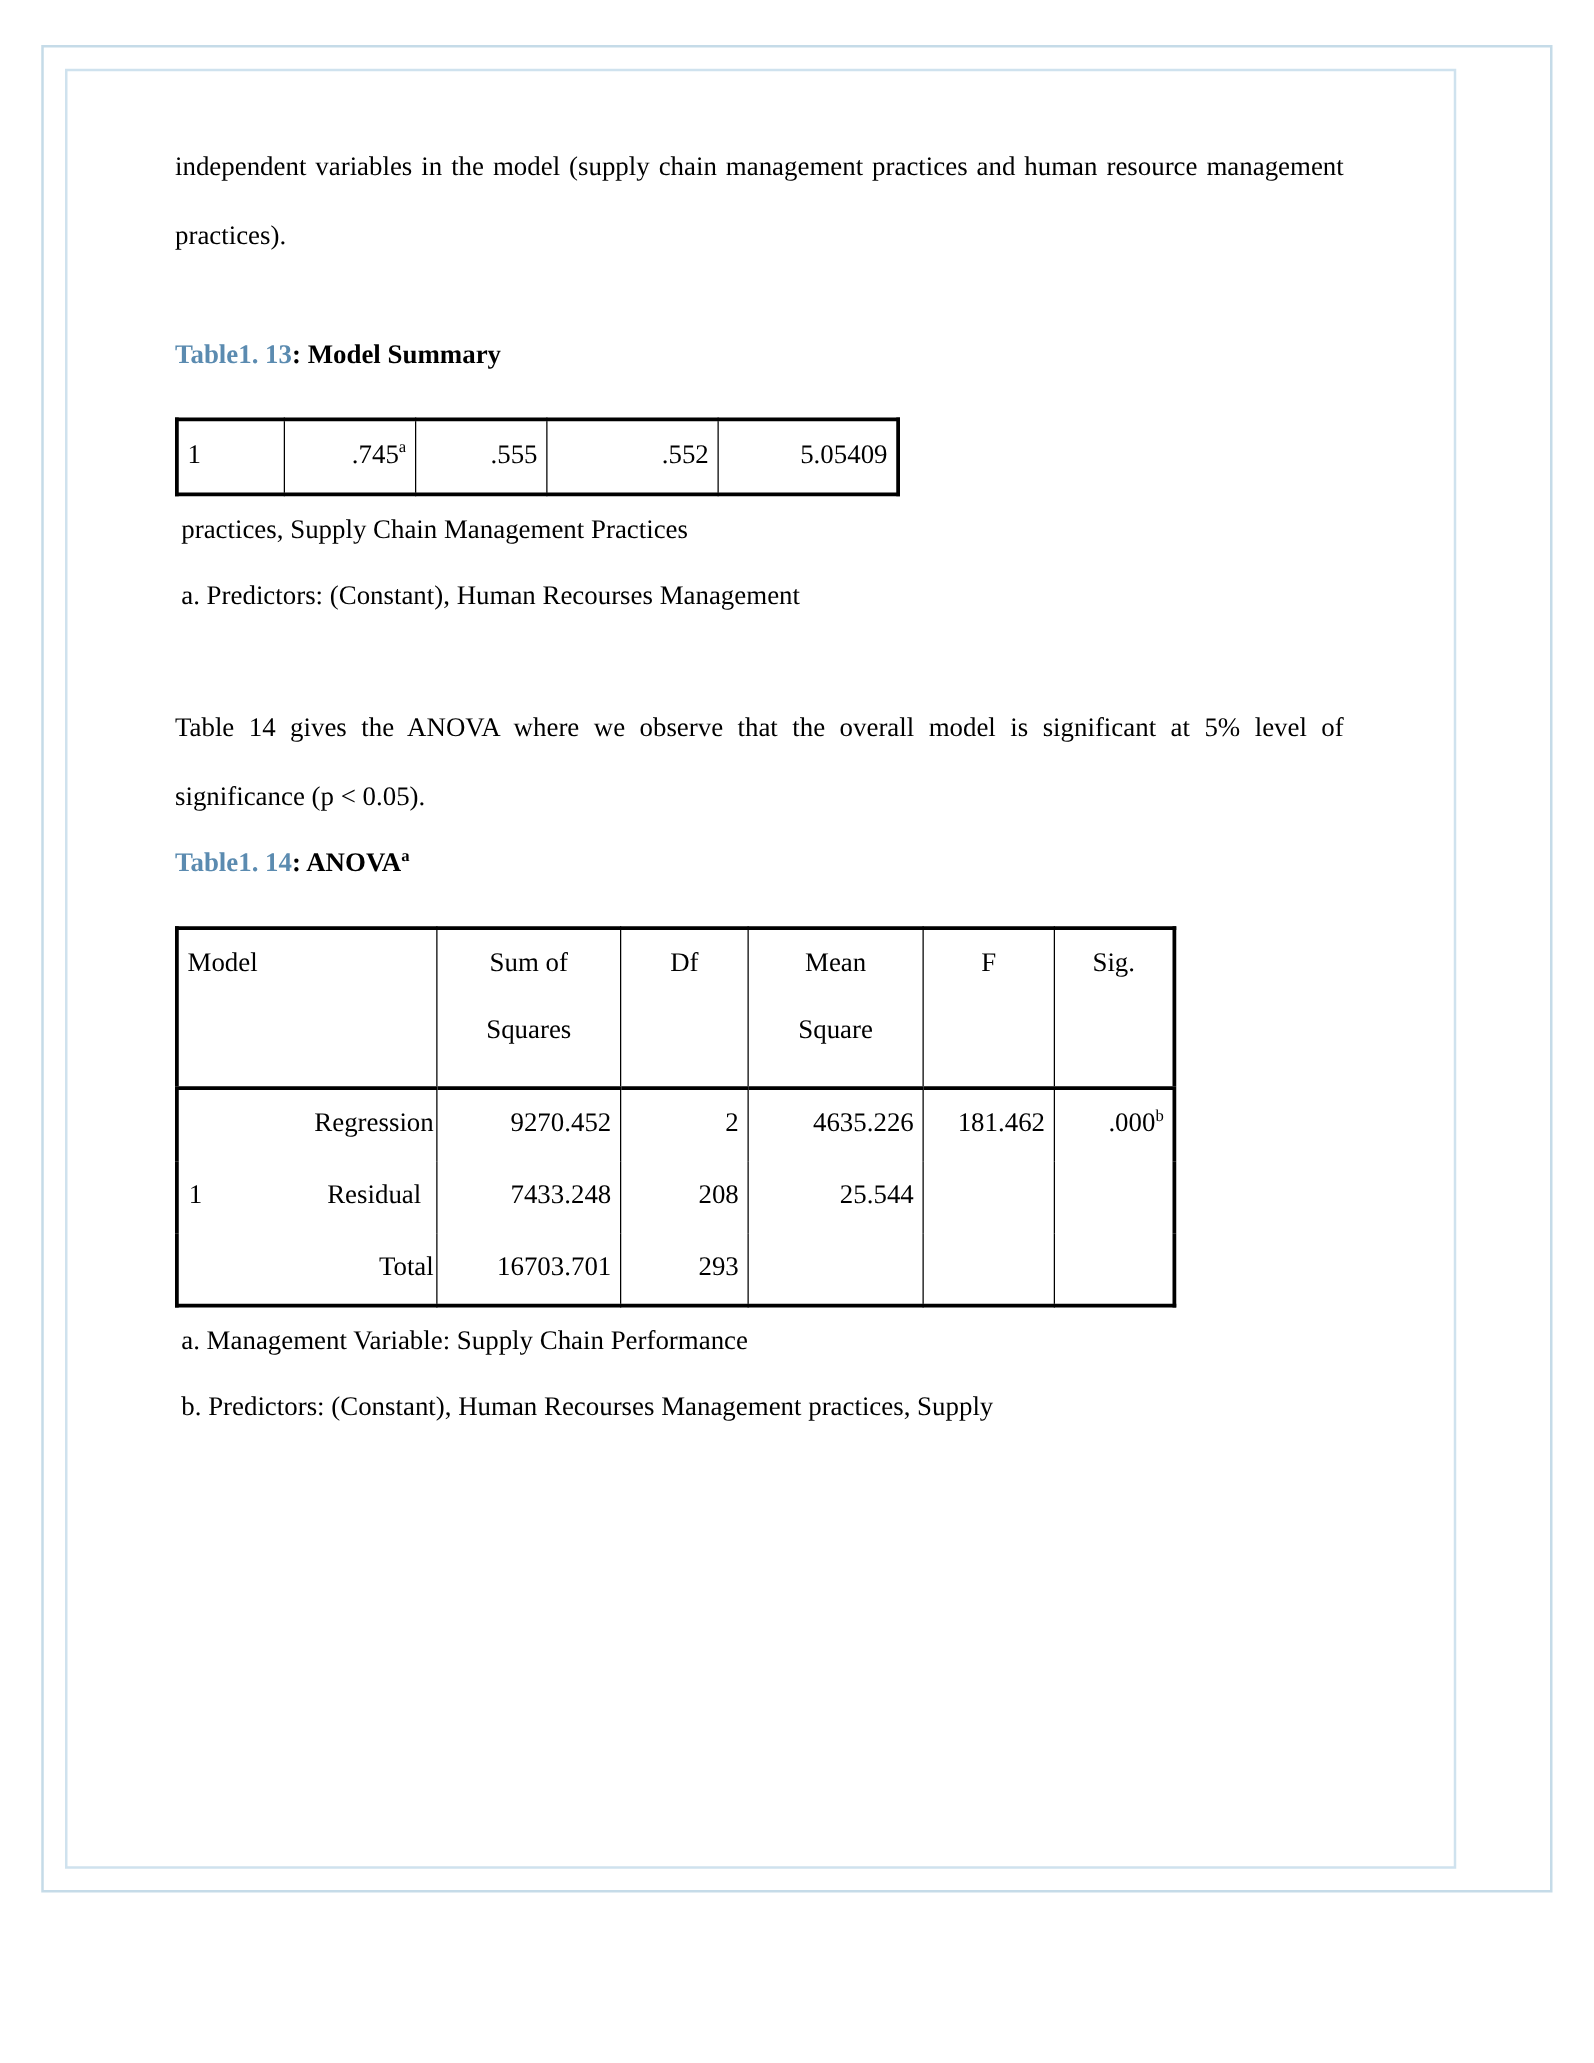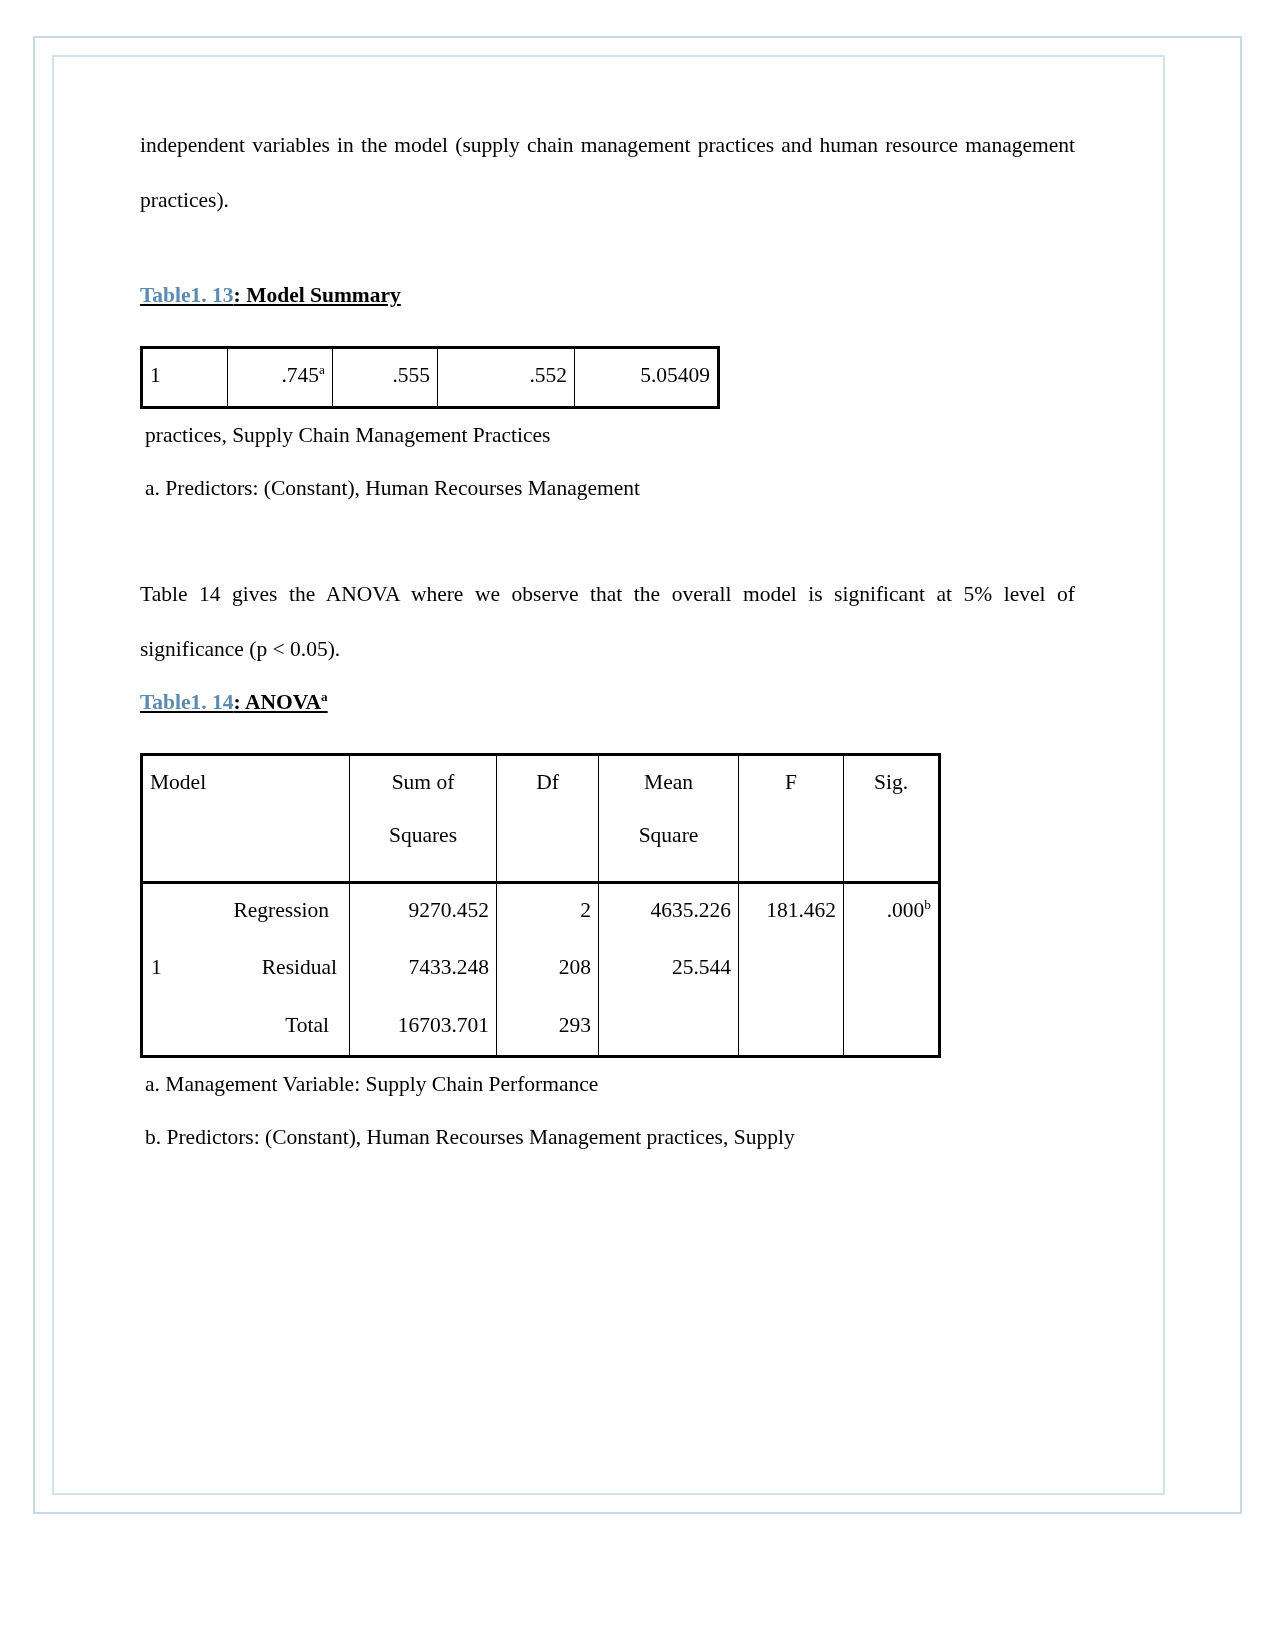--- a/index.html
+++ b/index.html
@@ -33,21 +33,21 @@
     top: 55px;
     width: 1113px;
     height: 1440px;
     border: 2px solid #cfe2ee;
     background: #ffffff;
   }
 
   #content {
     position: absolute;
     left: 140px;
-    top: 118px;
+    top: 106px;
     width: 935px;
   }
 
   
   .para {
     font-size: 21.5px;
     line-height: 55px;
     text-align: justify;
     margin: 0;
   }
@@ -56,21 +56,20 @@
   .spacer-md { height: 36px; }
   .spacer-xs { height: 10px; }
 
   
   .caption {
     font-size: 21.5px;
     font-weight: bold;
     line-height: 30px;
     margin: 0;
     white-space: nowrap;
-    text-decoration: underline;
   }
   .caption .tbl-num { color: #5b8bb0; }
   .caption .tbl-rest { color: #000000; }
   sup { font-size: 0.62em; vertical-align: super; line-height: 0; }
 
   
   table.spss {
     border-collapse: collapse;
     font-size: 21.5px;
     table-layout: fixed;
@@ -97,21 +96,21 @@
 
   
   #model-summary-table { width: 577px; margin: 0; }
   #model-summary-table tr.data td { height: 60px; }
 
   
   #anova-table { width: 778px; margin: 0; }
   #anova-table tr.data td { height: 58px; }
   #anova-table td.rowlabel {
     text-align: right;
-    padding-right: 20px;
+    padding-right: 2px;
   }
 
   
   .fnote {
     font-size: 21.5px;
     line-height: 53px;
     margin: 0;
     padding-left: 5px;
   }
 </style>

